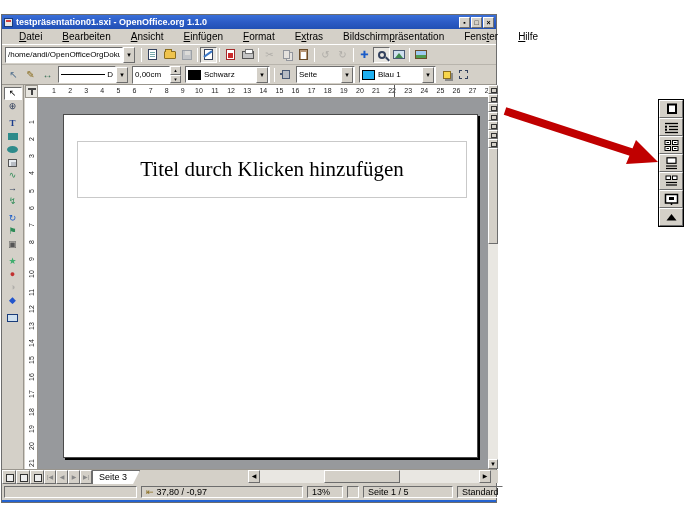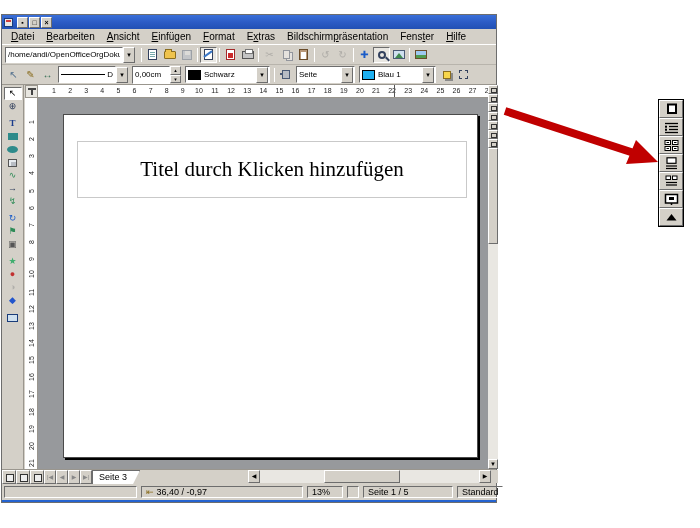--- a/index.html
+++ b/index.html
@@ -19,21 +19,21 @@
     margin-right:3px;flex:0 0 auto;position:relative;}
   .titlebar .appicon::after{content:"";position:absolute;left:1px;top:1px;width:5px;height:2px;background:#d03c3c;}
   .titlebar .title-text{flex:1;white-space:nowrap;overflow:hidden;letter-spacing:0;}
   .tb-btn{width:11px;height:11px;margin-left:1px;background:#d4d0c8;
     border:1px solid;border-color:#fff #6d6d6d #6d6d6d #fff;color:#000;
     font-size:7px;line-height:9px;text-align:center;flex:0 0 auto;}
 
   
   .menubar{position:absolute;left:0;top:14px;width:100%;height:16px;background:#d4d0c8;
     border-bottom:1px solid #fff;display:flex;align-items:center;padding-left:4px;font-size:10px;color:#000;}
-  .menu-item{padding:1px 7px 1px 5px;white-space:nowrap;}
+  .menu-item{padding:1px 7px 1px 5px;white-space:nowrap;margin-left:8px;}
   .menu-item u{text-decoration:underline;}
 
   
   .funcbar{position:absolute;left:0;top:30px;width:100%;height:20px;background:#d4d0c8;
     display:flex;align-items:center;padding-left:3px;border-bottom:1px solid #b8b4ac;}
   .objbar{position:absolute;left:0;top:50px;width:100%;height:20px;background:#d4d0c8;
     display:flex;align-items:center;padding-left:3px;border-bottom:1px solid #9a968e;}
   .tbtn{width:17px;height:16px;display:flex;align-items:center;justify-content:center;
     font-size:10px;color:#333;border:1px solid transparent;flex:0 0 auto;position:relative;}
   .tbtn.pressed{border-color:#6d6d6d #fff #fff #6d6d6d;background:#e9e7e2;}
@@ -169,20 +169,21 @@
   
   .anno-arrow{position:absolute;left:498px;top:100px;width:165px;height:80px;pointer-events:none;}
 </style>
 </head>
 <body>
 
 <div class="app-window">
 
   <div class="titlebar">
     <span class="appicon"></span>
+    <span class="title-text">testpräsentation01.sxi - OpenOffice.org 1.1.0</span>
     <span class="tb-btn">▪</span>
     <span class="tb-btn">□</span>
     <span class="tb-btn">×</span>
   </div>
 
   <div class="menubar" id="menubar">
       <span class="menu-item"><u>D</u>atei</span>
       <span class="menu-item"><u>B</u>earbeiten</span>
       <span class="menu-item"><u>A</u>nsicht</span>
       <span class="menu-item"><u>E</u>infügen</span>
@@ -418,21 +419,21 @@
     <span class="hs-btn" style="left:0;">◀</span>
     <span class="hs-thumb"></span>
     <span class="hs-btn" style="right:0;">▶</span>
   </div>
   <div class="corner-box"></div>
 
   <div class="statusbar">
     <span class="sb-field" style="width:133px;"></span>
     <span class="sb-field" style="width:162px;">
       <span style="color:#8a6d1f;margin-right:3px;">⇤</span>
-      <span>36,40 / -0,97</span>
+      <span>37,80 / -0,97</span>
     </span>
     <span class="sb-field" style="width:36px;">
       <span>13%</span>
     </span>
     <span class="sb-field" style="width:12px;"></span>
     <span class="sb-field" style="width:90px;">
       <span>Seite 1  /  5</span>
     </span>
     <span class="sb-field" style="width:46px;margin-right:0;">
       <span>Standard</span>

